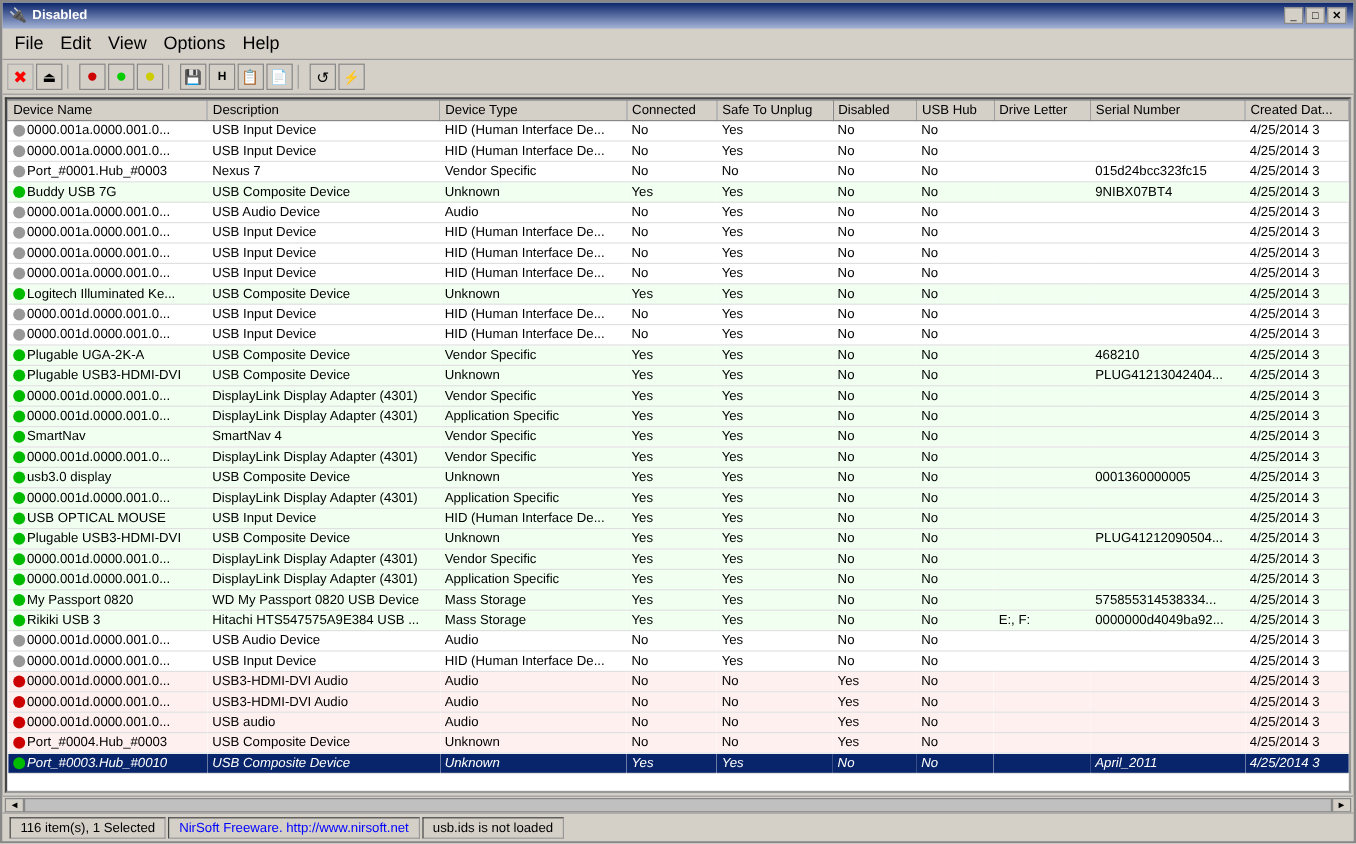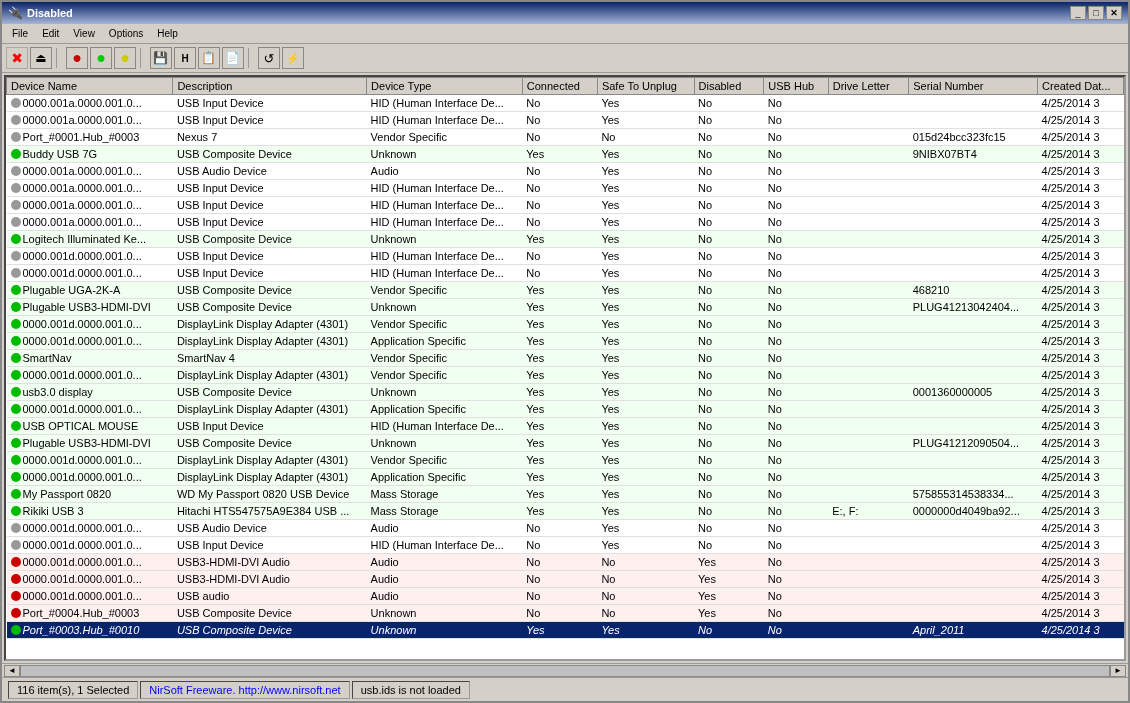--- a/index.html
+++ b/index.html
@@ -43,21 +43,21 @@
     .menu-bar {
       background: #d4d0c8;
       padding: 2px 4px;
       display: flex;
       gap: 2px;
       border-bottom: 1px solid #999;
     }
     .menu-item {
       padding: 2px 6px;
       cursor: pointer;
-      font-size: 10px;
+      font-size: 15px;
     }
     .toolbar {
       background: #d4d0c8;
       padding: 3px 4px;
       display: flex;
       align-items: center;
       gap: 2px;
       border-bottom: 1px solid #999;
     }
     .tb-btn {

